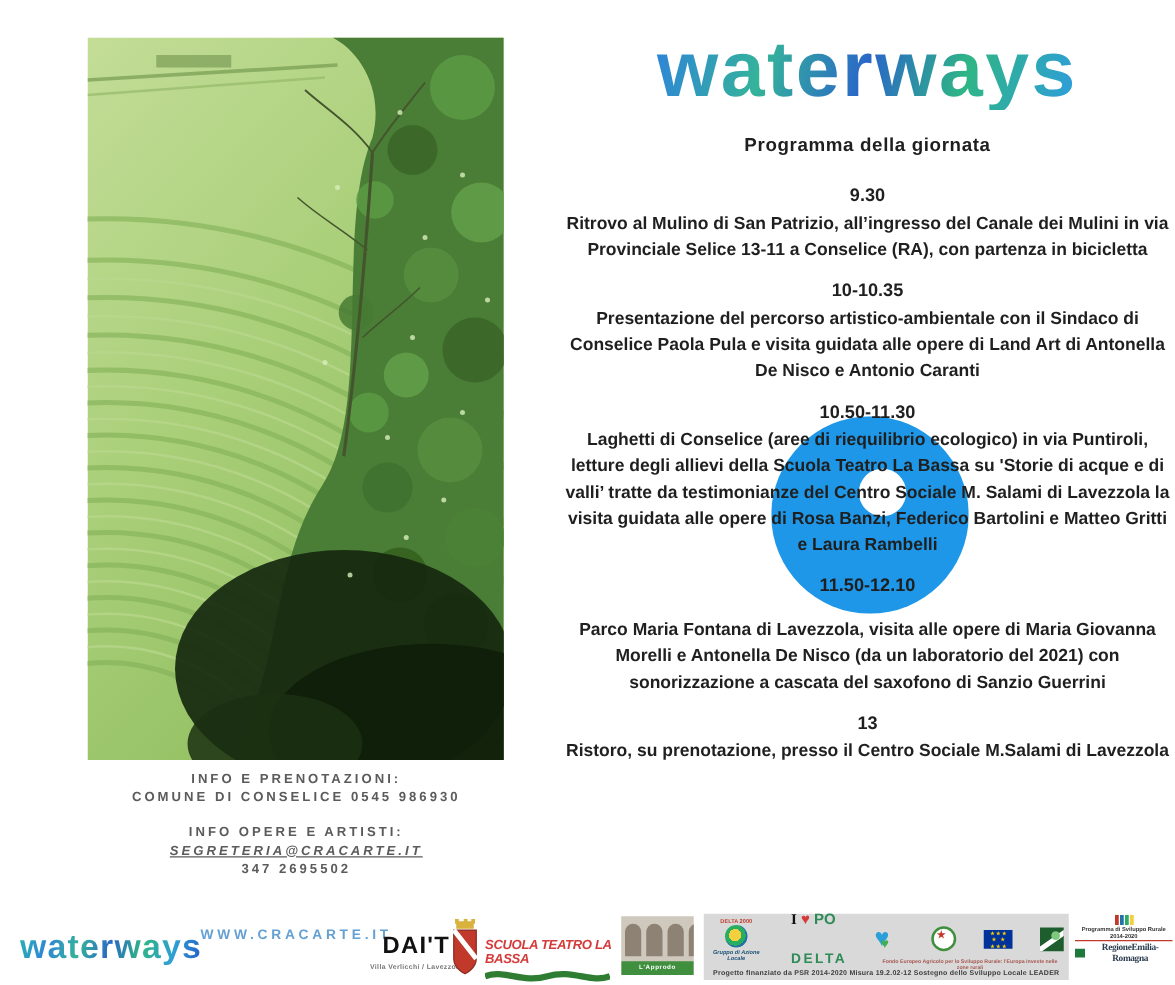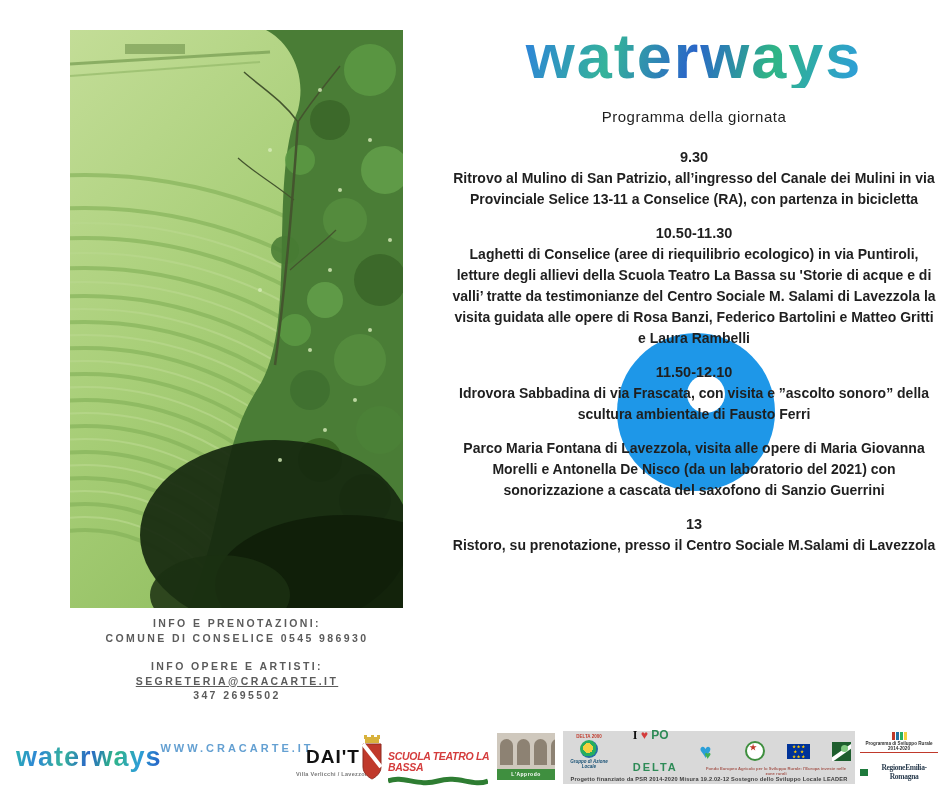--- a/index.html
+++ b/index.html
@@ -6,30 +6,30 @@
   body{width:940px;height:788px;background:#ffffff;font-family:"Liberation Sans",sans-serif;position:relative;overflow:hidden;}
   .canvas{position:absolute;inset:0;width:940px;height:788px;}
 
   
   .field-photo{position:absolute;left:70px;top:30px;width:333px;height:578px;}
 
   
   .contact{position:absolute;left:38px;top:616px;width:398px;text-align:center;color:#5b5b5b;
            font-weight:bold;font-size:10.5px;letter-spacing:2.4px;line-height:14.5px;}
   .contact .group{margin-bottom:14px;}
-  .contact .email{text-decoration:underline;display:inline-block;}
+  .contact .email{text-decoration:underline;display:inline-block;font-style:italic;}
   .contact .website{color:#64a0d2;font-size:11px;letter-spacing:3px;margin-top:24px;display:inline-block;}
 
   
   .program{position:absolute;left:452px;top:0;width:484px;z-index:2;text-align:center;color:#1f1f1f;}
   .big-title{margin-top:24px;font-size:63px;line-height:64px;font-weight:800;letter-spacing:2px;
              font-family:"Liberation Sans",sans-serif;}
   .grad-text{background:linear-gradient(105deg,#28b5ae 0%,#2e86d6 16%,#35b39a 33%,#2a66c8 50%,#2fb585 66%,#2e9fd4 83%,#2457c4 100%);
              -webkit-background-clip:text;background-clip:text;color:#2aa7b8;-webkit-text-fill-color:transparent;}
-  .subtitle{margin-top:20px;font-size:15px;font-weight:normal;letter-spacing:.5px;}
+  .subtitle{margin-top:20px;font-size:15px;font-weight:bold;letter-spacing:.5px;}
   .schedule{margin-top:22px;}
   .sched-block{margin-bottom:13px;font-size:14px;font-weight:bold;line-height:21px;}
   .sched-time{font-size:14.5px;}
 
   
   .blue-ring{position:absolute;left:617px;top:333px;width:158px;height:158px;z-index:1;}
 
   
   .logos{position:absolute;left:0;top:728px;width:940px;height:60px;font-weight:bold;}
   .wlogo-small{position:absolute;left:16px;top:14px;font-size:27px;font-weight:800;letter-spacing:1px;}
@@ -69,21 +69,21 @@
   .euflag .stars{position:absolute;inset:0;color:#ffcc00;font-size:4px;text-align:center;line-height:5px;}
   .leader{width:19px;height:19px;background:#1e5e2e;position:relative;overflow:hidden;}
   .leader:before{content:"";position:absolute;left:-4px;top:8px;width:30px;height:4px;background:#fff;transform:rotate(-35deg);}
   .leader:after{content:"";position:absolute;right:3px;top:3px;width:7px;height:7px;border-radius:50%;background:#7fc97f;}
   .eu-fund-line{position:absolute;right:4px;top:36px;width:150px;font-size:4.2px;color:#a65a52;text-align:center;line-height:4.5px;}
   .funding-line{position:absolute;left:0;bottom:2px;width:100%;text-align:center;font-size:5.6px;color:#3c3c3c;letter-spacing:.2px;}
   .right-logos{position:absolute;left:860px;top:4px;width:78px;text-align:center;}
   .psr-bars{display:flex;justify-content:center;gap:1px;margin-bottom:1px;}
   .psr-bars span{display:inline-block;width:3px;height:8px;}
   .psr-label{font-size:4.6px;color:#333;line-height:5px;border-bottom:1px solid #c0392b;padding-bottom:1px;}
-  .regione{margin-top:10px;display:flex;align-items:center;justify-content:center;gap:2px;}
+  .regione{margin-top:0;display:flex;align-items:center;justify-content:center;gap:2px;}
   .regione .flag{width:9px;height:7px;background:#1e7a3c;display:inline-block;}
   .regione .name{font-family:"Liberation Serif",serif;font-size:7.5px;color:#2c3e50;font-weight:bold;letter-spacing:-0.3px;}
 </style>
 </head>
 <body>
 
 <div class="canvas">
 
   <svg class="field-photo" viewBox="0 0 333 578" preserveAspectRatio="none">
     <defs>
@@ -197,26 +197,29 @@
   <div class="program">
     <div class="big-title grad-text">waterways</div>
     <div class="subtitle">Programma della giornata</div>
 
     <div class="schedule">
       <div class="sched-block">
         <div class="sched-time">9.30</div>
         <div class="sched-text">Ritrovo al Mulino di San Patrizio, all’ingresso del Canale dei Mulini in via Provinciale Selice 13-11 a Conselice (RA), con partenza in bicicletta</div>
       </div>
       <div class="sched-block">
+        <div class="sched-time">10-10.35</div>
+        <div class="sched-text">Presentazione del percorso artistico-ambientale con il Sindaco di Conselice Paola Pula e visita guidata alle opere di Land Art di Antonella De Nisco e Antonio Caranti</div>
+      </div>
+      <div class="sched-block">
         <div class="sched-time">10.50-11.30</div>
         <div class="sched-text">Laghetti di Conselice (aree di riequilibrio ecologico) in via Puntiroli, letture degli allievi della Scuola Teatro La Bassa su 'Storie di acque e di valli’ tratte da testimonianze del Centro Sociale M. Salami di Lavezzola la visita guidata alle opere di Rosa Banzi, Federico Bartolini e Matteo Gritti e Laura Rambelli</div>
       </div>
       <div class="sched-block">
         <div class="sched-time">11.50-12.10</div>
-        <div class="sched-text">Idrovora Sabbadina di via Frascata, con visita e ”ascolto sonoro” della scultura ambientale di Fausto Ferri</div>
       </div>
       <div class="sched-block">
         <div class="sched-text">Parco Maria Fontana di Lavezzola, visita alle opere di Maria Giovanna Morelli e Antonella De Nisco (da un laboratorio del 2021) con sonorizzazione a cascata del saxofono di Sanzio Guerrini</div>
       </div>
       <div class="sched-block">
         <div class="sched-time">13</div>
         <div class="sched-text">Ristoro, su prenotazione, presso  il Centro Sociale M.Salami di Lavezzola</div>
       </div>
     </div>
   </div>

